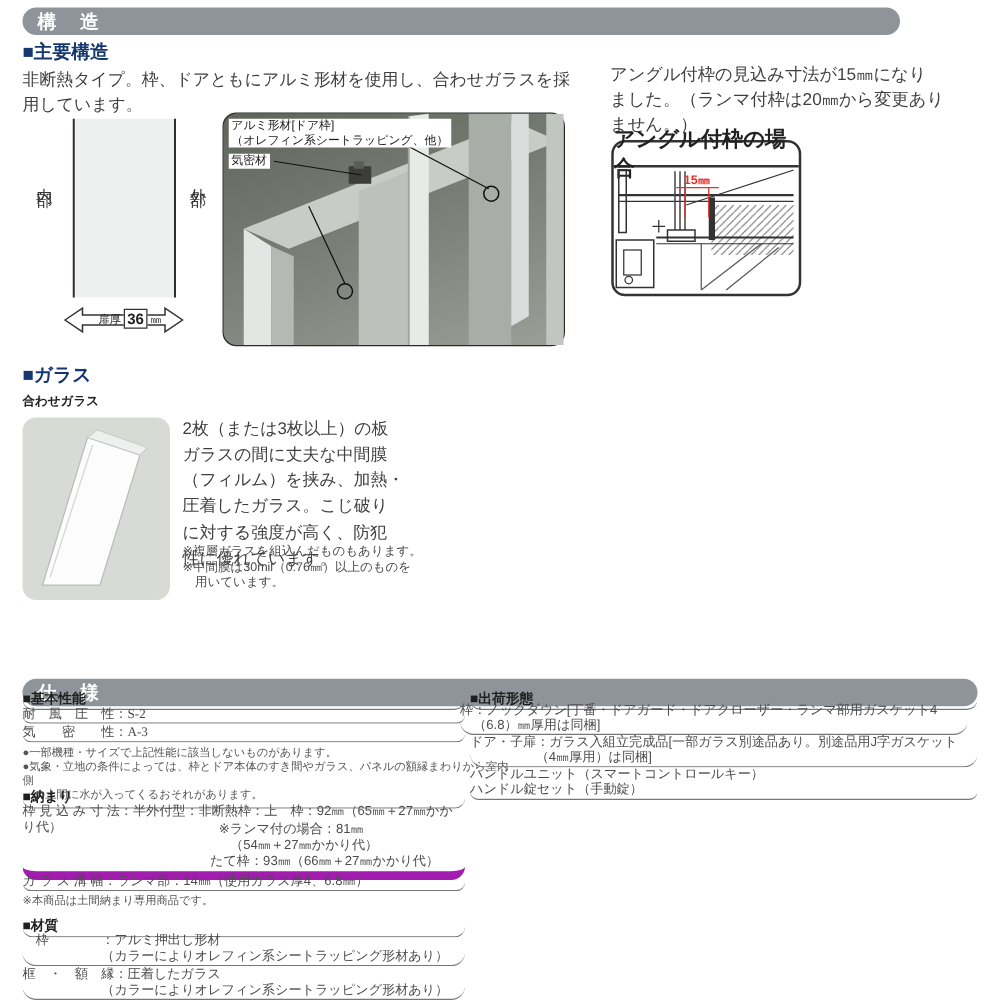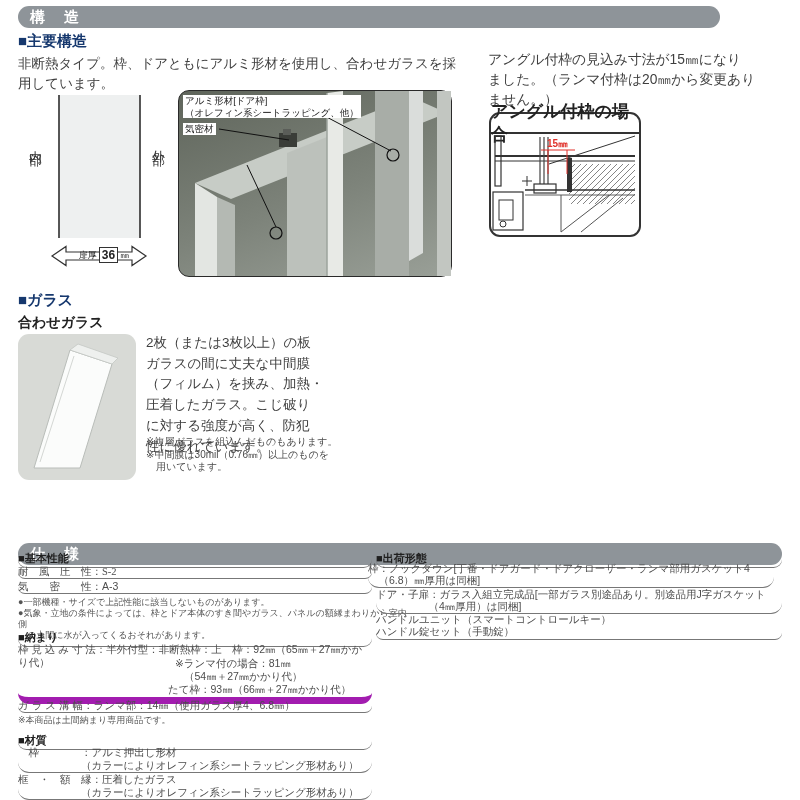--- a/index.html
+++ b/index.html
@@ -32,21 +32,21 @@
     background:linear-gradient(160deg,#5f655b 0%,#7d837a 55%,#9aa098 100%);}
   .photo-label{position:absolute;background:#ffffff;color:#1b1b1b;font-size:9.5px;line-height:11.5px;padding:0 2px;white-space:pre-line;}
 
   
   #angle-box{left:489px;top:112px;width:148px;height:121px;border:2px solid #333;background:#fff;}
   #angle-box-title{height:18px;border-bottom:2px solid #333;display:flex;align-items:center;justify-content:center;
     font-weight:bold;font-size:17px;color:#222;font-family:Liberation Mono, monospace;}
 
   
   #glass-image{left:18px;top:334px;width:118px;height:146px;background:#d8dad6;}
-  #glass-sub{left:18px;top:314px;font-size:14px;font-weight:bold;color:#222;}
+  #glass-sub{left:18px;top:314px;font-size:10px;font-weight:bold;color:#222;}
   #glass-desc{left:146px;top:333px;width:240px;font-size:13.5px;line-height:20.7px;}
   .glass-note{left:146px;width:250px;font-size:10px;line-height:12px;color:#4a4a4a;}
 
   
   .spec-h{font-weight:bold;font-size:11px;color:#1f1f1f;border-bottom:1px solid #777;padding-bottom:1px;}
   .spec-row{font-size:10.5px;color:#4c4c4c;border-bottom:1px solid #777;line-height:13px;}
   .spec-line{font-size:10.5px;color:#4c4c4c;line-height:13px;}
   .spec-note{font-size:9px;color:#555;line-height:11px;}
   .leftcol{width:354px;}
   .rightcol{width:406px;}
@@ -162,21 +162,21 @@
 <div class="abs glass-note" style="top:436px;">※複層ガラスを組込んだものもあります。</div>
 <div class="abs glass-note pre" style="top:449px;">※中間膜は30mil（0.76㎜）以上のものを
 　用いています。</div>
 
 <div class="abs secbar" style="left:18px;top:543px;width:764px;">
   <span>仕　様</span>
 </div>
 
 <div class="abs spec-h leftcol" style="left:18px;top:551px;">■基本性能</div>
 <div class="abs spec-row leftcol" style="left:18px;top:565px;font-family:Liberation Serif, serif;">耐　風　圧　性：S-2</div>
-<div class="abs spec-row leftcol" style="left:18px;top:580px;">気　　密　　性：A-3</div>
+<div class="abs spec-row leftcol" style="left:18px;top:580px;font-family:Liberation Serif, serif;">気　　密　　性：A-3</div>
 <div class="abs spec-note" style="left:18px;top:597px;width:390px;">●一部機種・サイズで上記性能に該当しないものがあります。</div>
 <div class="abs spec-note pre" style="left:18px;top:608px;width:390px;">●気象・立地の条件によっては、枠とドア本体のすき間やガラス、パネルの額縁まわりから室内側
 　の土間に水が入ってくるおそれがあります。</div>
 
 <div class="abs spec-h leftcol" style="left:18px;top:630px;">■納まり</div>
 <div class="abs leftcol" style="left:18px;top:643px;height:54px;border-bottom:7px solid #a21caf;">
   <div class="abs spec-line" style="left:0;top:0;">枠 見 込 み 寸 法：半外付型：非断熱枠：上　枠：92㎜（65㎜＋27㎜かかり代）</div>
   <div class="abs spec-line" style="left:157px;top:14px;">※ランマ付の場合：81㎜</div>
   <div class="abs spec-line" style="left:166px;top:27px;">（54㎜＋27㎜かかり代）</div>
   <div class="abs spec-line" style="left:150px;top:40px;">たて枠：93㎜（66㎜＋27㎜かかり代）</div>

